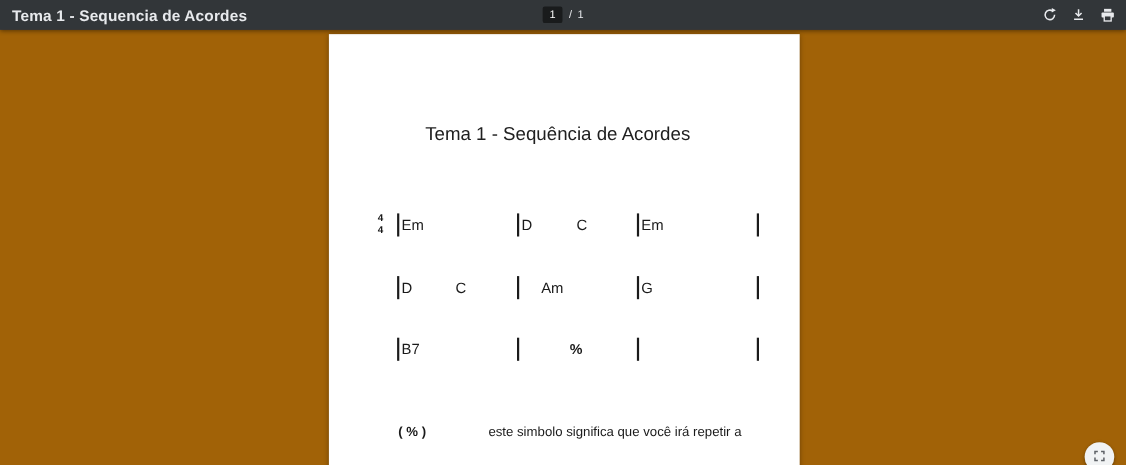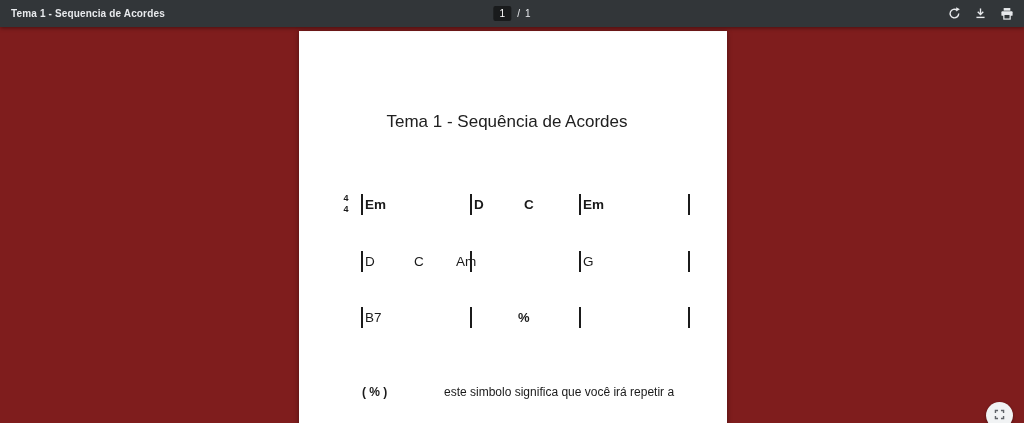--- a/index.html
+++ b/index.html
@@ -9,53 +9,53 @@
     font-family:"Liberation Sans",sans-serif;
     -webkit-font-smoothing:antialiased;
   }
   
   .toolbar{
     position:absolute;top:0;left:0;right:0;height:27px;
     background:#323639;display:flex;align-items:center;
     box-shadow:0 1px 4px rgba(0,0,0,.45);z-index:5;
   }
   .toolbar-title{
-    margin-left:11px;font-size:10px;font-weight:700;color:#e8eaed;
+    margin-left:11px;font-size:14px;font-weight:700;color:#e8eaed;
     letter-spacing:.15px;white-space:nowrap;
   }
   .page-indicator{
     position:absolute;left:50%;transform:translateX(-50%);
     display:flex;align-items:center;font-size:10px;color:#e8eaed;
   }
   .page-box{
     background:#191b1c;border-radius:2px;min-width:8px;
     padding:2px 5px;text-align:center;color:#fff;margin-right:6px;
     font-size:10px;line-height:11px;
   }
   .page-sep{margin-right:5px;}
   .actions{margin-left:auto;display:flex;align-items:center;gap:9px;margin-right:9px;}
   .icon-btn{
     width:17px;height:17px;display:flex;align-items:center;justify-content:center;
     background:none;border:none;padding:0;cursor:pointer;
   }
   .icon-btn svg{display:block;}
   
-  .viewer{position:absolute;top:27px;left:0;right:0;bottom:0;background:#7f1d1d;}
+  .viewer{position:absolute;top:27px;left:0;right:0;bottom:0;background:#a16207;}
   .pdf-page{
     position:absolute;left:299px;top:4px;width:428px;height:430px;
     background:#ffffff;box-shadow:0 1px 5px rgba(0,0,0,.4);
     color:#1c1c1c;
   }
   .doc-title{
     position:absolute;top:81px;left:-6px;width:100%;
     text-align:center;font-size:17px;color:#202020;
   }
   
   .score-row{position:absolute;left:0;width:100%;height:22px;}
-  .row-1{top:163px;font-weight:bold;}
+  .row-1{top:163px;}
   .row-2{top:220px;}
   .row-3{top:276px;text-align:right;}
   .barline{position:absolute;top:0;width:1.6px;height:21px;background:#1b1b1b;}
   .chord{
     position:absolute;top:0;line-height:21px;font-size:13.5px;color:#1a1a1a;
     white-space:nowrap;
   }
   .repeat{font-weight:700;font-size:13px;}
   .timesig{
     position:absolute;left:42px;top:162px;width:10px;
@@ -138,21 +138,21 @@
       <div class="barline" style="left:280px"></div>
       <div class="chord" style="left:284px">Em</div>
       <div class="barline" style="left:389px"></div>
     </div>
 
     <div class="score-row row-2">
       <div class="barline" style="left:62px"></div>
       <div class="chord" style="left:66px">D</div>
       <div class="chord" style="left:115px">C</div>
       <div class="barline" style="left:171px"></div>
-      <div class="chord" style="left:157px">Am</div>
+      <div class="chord" style="left:193px">Am</div>
       <div class="barline" style="left:280px"></div>
       <div class="chord" style="left:284px">G</div>
       <div class="barline" style="left:389px"></div>
     </div>
 
     <div class="score-row row-3">
       <div class="barline" style="left:62px"></div>
       <div class="chord" style="left:66px">B7</div>
       <div class="barline" style="left:171px"></div>
       <div class="chord repeat" style="left:219px">%</div>

